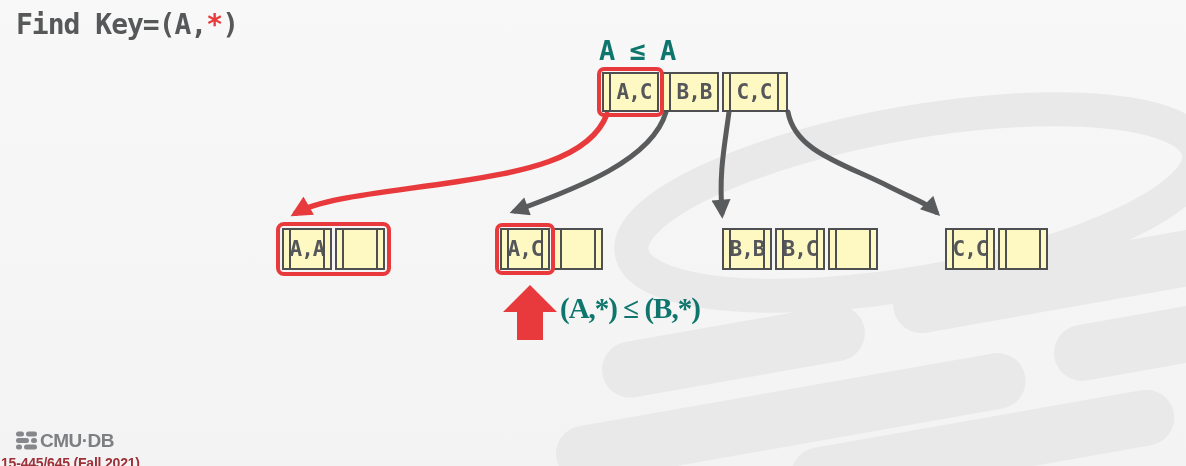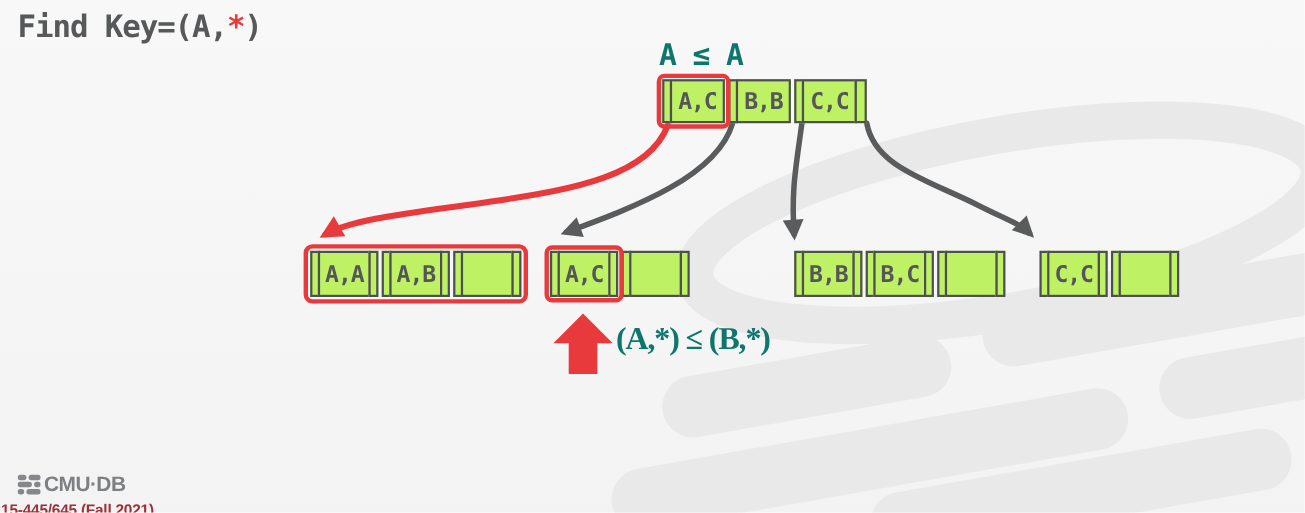--- a/index.html
+++ b/index.html
@@ -23,31 +23,31 @@
     font-weight:bold;color:#0f766e;white-space:pre;letter-spacing:-1px;
   }
   .cond.root{left:599px;top:35px;font-size:27px;}
   .cond.leaf{left:560px;top:292px;font-size:29px;font-family:Liberation Serif, serif;}
   
   .node{position:absolute;display:flex;gap:3px;z-index:3;}
   .group{position:relative;display:flex;}
   .cell{
     box-sizing:border-box;
     border:2px solid #4e4f51;
-    background:#bef264;
+    background:#fef9c3;
     height:42px;
   }
   .node.root-n .cell{height:40px;}
   .cell + .cell{margin-left:-2px;}
   .cell.ptr{width:9px;}
   .cell.key{
     width:50px;display:flex;align-items:center;justify-content:center;
     font-size:21px;font-weight:bold;color:#54565a;letter-spacing:-1px;
   }
-  .leaf .cell.key{width:48px;}
+  .leaf .cell.key{width:36px;}
   .cell.endptr{width:11px;}
   .ring{
     position:absolute;inset:-6px;
     border:4px solid #e83a3c;border-radius:8px;
     pointer-events:none;z-index:4;
   }
   .group .ring{inset:-5px;border-radius:7px;}
   
   .lines{left:0;top:0;z-index:2;pointer-events:none;}
   .watermark{z-index:0;pointer-events:none;}
@@ -116,25 +116,20 @@
 
 <div class="node leaf" style="left:282px;top:228px;">
   <div class="ring"></div>
   <div class="group">
     <div class="cell ptr"></div>
     <div class="cell key">A,A</div>
     <div class="cell ptr"></div>
   </div>
   <div class="group">
     <div class="cell ptr"></div>
-    <div class="cell key">A,B</div>
-    <div class="cell ptr"></div>
-  </div>
-  <div class="group">
-    <div class="cell ptr"></div>
     <div class="cell key"></div>
     <div class="cell ptr"></div>
   </div>
 </div>
 
 <div class="node leaf" style="left:500px;top:228px;">
   <div class="group">
     <div class="ring"></div>
     <div class="cell ptr"></div>
     <div class="cell key">A,C</div>

